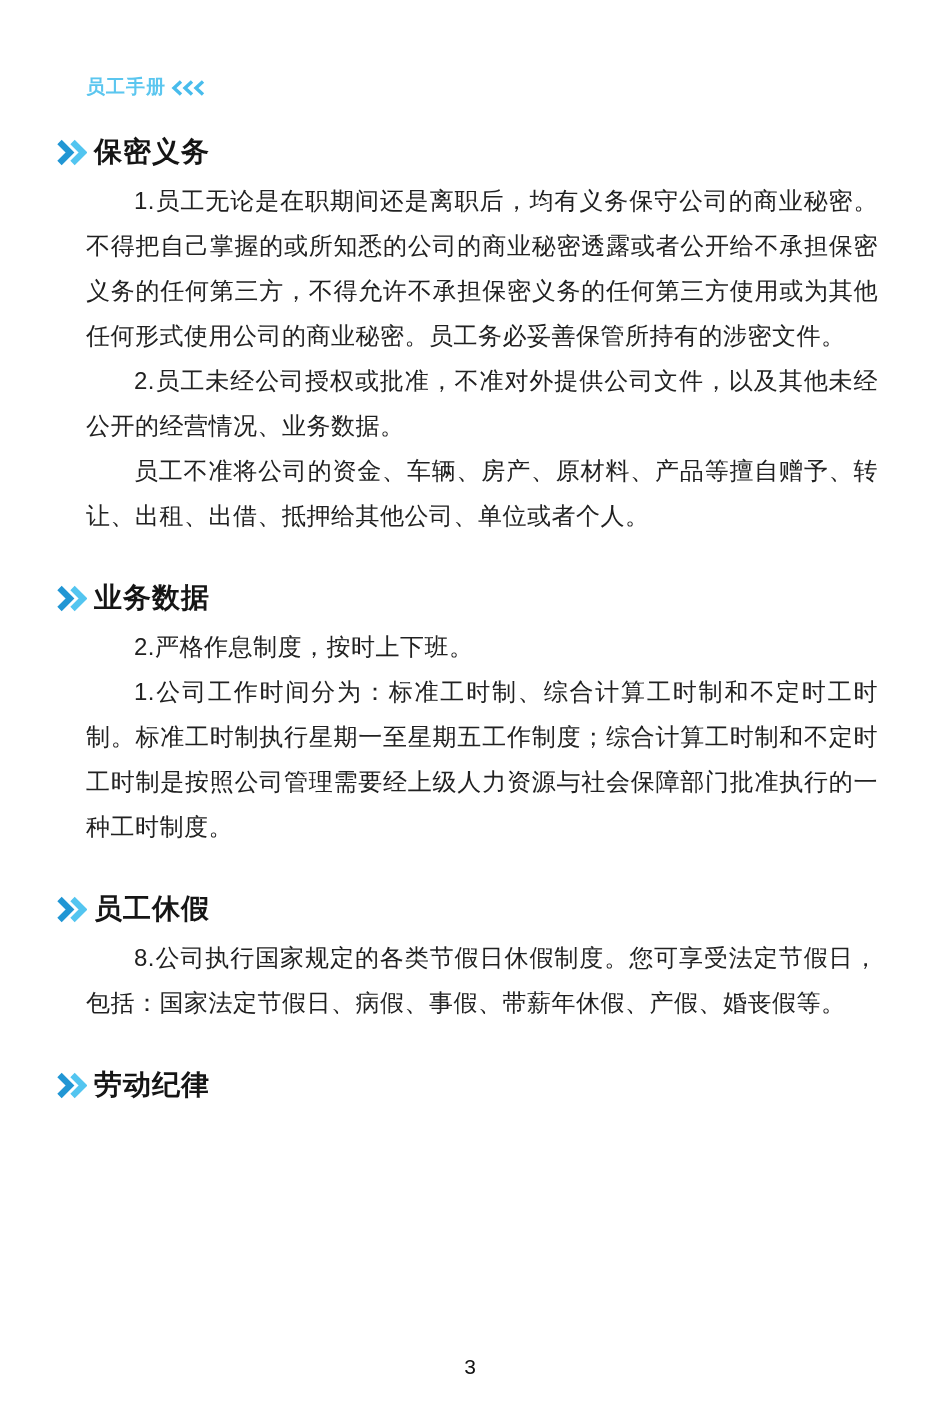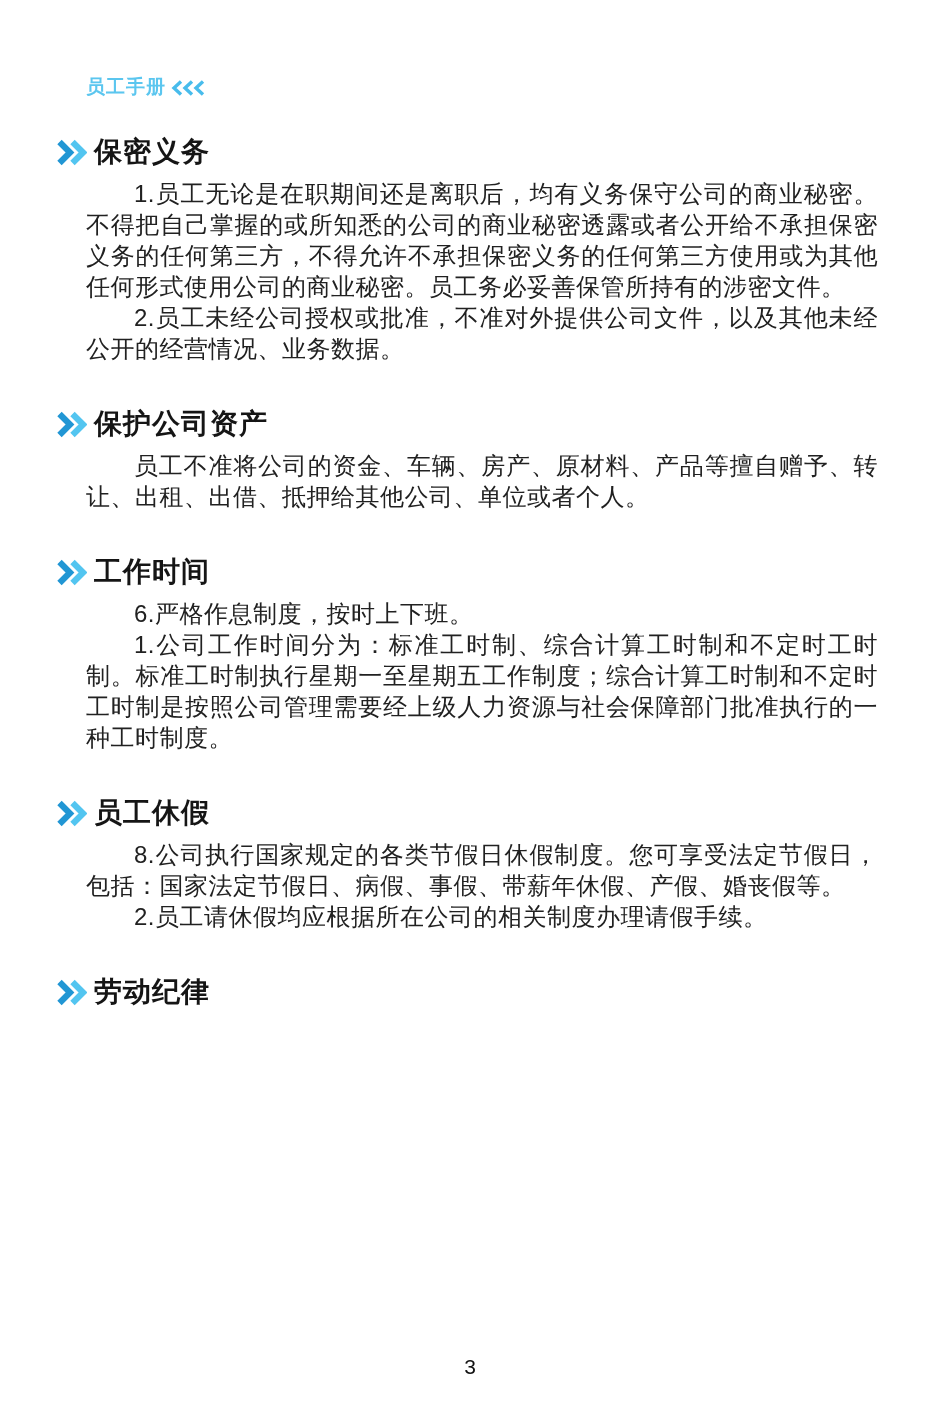--- a/index.html
+++ b/index.html
@@ -48,21 +48,21 @@
   h2.section-title.first {
     margin-top: 34px;
   }
   .title-icon {
     flex: 0 0 auto;
     display: block;
   }
   p.body-text {
     margin: 0;
     font-size: 24px;
-    line-height: 31px;
+    line-height: 45px;
     color: #212121;
     text-align: justify;
     text-indent: 48px;
     letter-spacing: 0.5px;
   }
   .page-number {
     position: absolute;
     left: 0;
     right: 0;
     bottom: 44px;
@@ -93,52 +93,44 @@
         <path d="M3.5 3 L14 13.5 L3.5 24" stroke="#2196D4" stroke-width="6.2" fill="none"></path>
         <path d="M16.5 3 L27 13.5 L16.5 24" stroke="#53C5F0" stroke-width="6.2" fill="none"></path>
       </svg>
       <span>保密义务</span>
     </h2>
     <p class="body-text">1.员工无论是在职期间还是离职后，均有义务保守公司的商业秘密。不得把自己掌握的或所知悉的公司的商业秘密透露或者公开给不承担保密义务的任何第三方，不得允许不承担保密义务的任何第三方使用或为其他任何形式使用公司的商业秘密。员工务必妥善保管所持有的涉密文件。</p>
     <p class="body-text">2.员工未经公司授权或批准，不准对外提供公司文件，以及其他未经公开的经营情况、业务数据。</p>
   </section>
 
   <section>
-    <h2 class="section-title">
-      <svg class="title-icon" width="31" height="27" viewBox="0 0 31 27">
-        <path d="M3.5 3 L14 13.5 L3.5 24" stroke="#2196D4" stroke-width="6.2" fill="none"></path>
-        <path d="M16.5 3 L27 13.5 L16.5 24" stroke="#53C5F0" stroke-width="6.2" fill="none"></path>
-      </svg>
-      <span>保护公司资产</span>
-    </h2>
     <p class="body-text">员工不准将公司的资金、车辆、房产、原材料、产品等擅自赠予、转让、出租、出借、抵押给其他公司、单位或者个人。</p>
   </section>
 
   <section>
     <h2 class="section-title">
       <svg class="title-icon" width="31" height="27" viewBox="0 0 31 27">
         <path d="M3.5 3 L14 13.5 L3.5 24" stroke="#2196D4" stroke-width="6.2" fill="none"></path>
         <path d="M16.5 3 L27 13.5 L16.5 24" stroke="#53C5F0" stroke-width="6.2" fill="none"></path>
       </svg>
-      <span>工作时间</span>
+      <span>业务数据</span>
     </h2>
-    <p class="body-text">6.严格作息制度，按时上下班。</p>
+    <p class="body-text">2.严格作息制度，按时上下班。</p>
     <p class="body-text">1.公司工作时间分为：标准工时制、综合计算工时制和不定时工时制。标准工时制执行星期一至星期五工作制度；综合计算工时制和不定时工时制是按照公司管理需要经上级人力资源与社会保障部门批准执行的一种工时制度。</p>
   </section>
 
   <section>
     <h2 class="section-title">
       <svg class="title-icon" width="31" height="27" viewBox="0 0 31 27">
         <path d="M3.5 3 L14 13.5 L3.5 24" stroke="#2196D4" stroke-width="6.2" fill="none"></path>
         <path d="M16.5 3 L27 13.5 L16.5 24" stroke="#53C5F0" stroke-width="6.2" fill="none"></path>
       </svg>
       <span>员工休假</span>
     </h2>
     <p class="body-text">8.公司执行国家规定的各类节假日休假制度。您可享受法定节假日，包括：国家法定节假日、病假、事假、带薪年休假、产假、婚丧假等。</p>
-    <p class="body-text">2.员工请休假均应根据所在公司的相关制度办理请假手续。</p>
   </section>
 
   <section>
     <h2 class="section-title">
       <svg class="title-icon" width="31" height="27" viewBox="0 0 31 27">
         <path d="M3.5 3 L14 13.5 L3.5 24" stroke="#2196D4" stroke-width="6.2" fill="none"></path>
         <path d="M16.5 3 L27 13.5 L16.5 24" stroke="#53C5F0" stroke-width="6.2" fill="none"></path>
       </svg>
       <span>劳动纪律</span>
     </h2>

